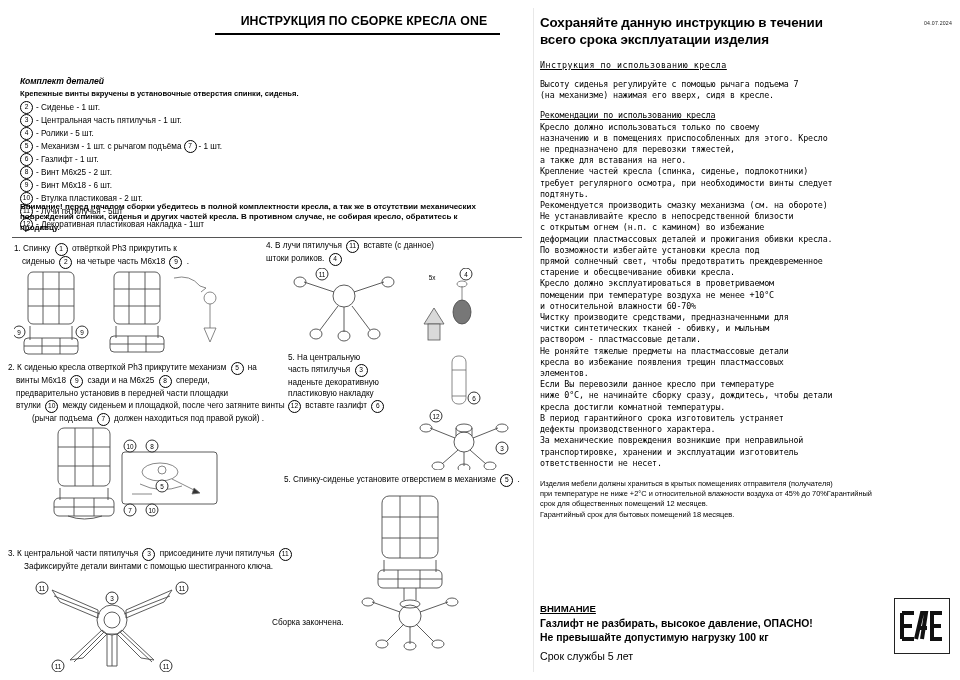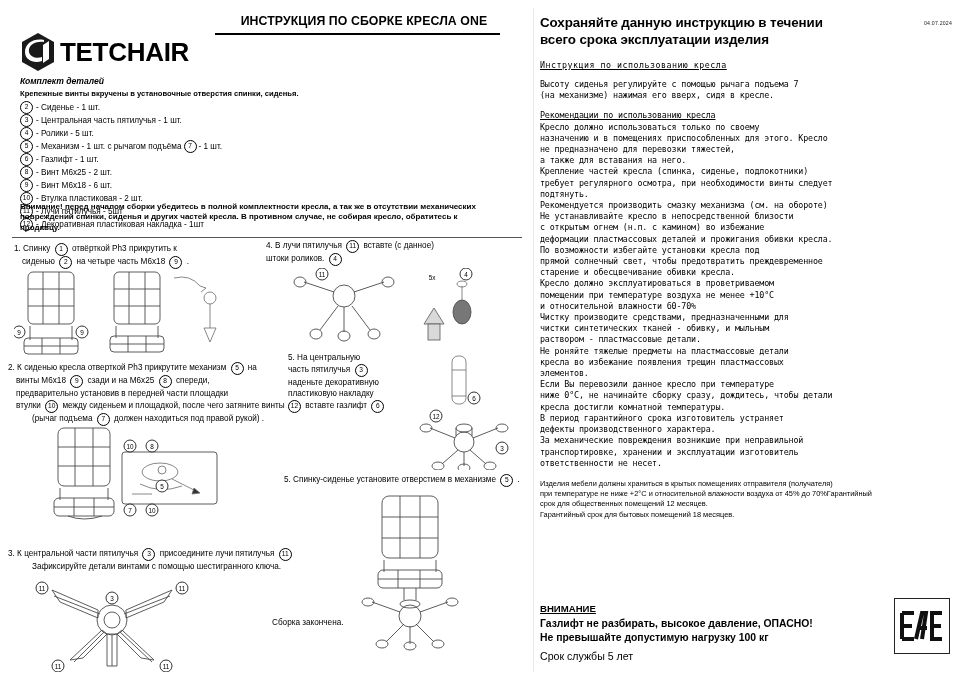--- a/index.html
+++ b/index.html
@@ -72,28 +72,20 @@
   .cir{fill:#fff;stroke:#000;stroke-width:0.8;}
 </style>
 </head>
 <body>
 
 <div class="page">
 
   <div class="doc-title">ИНСТРУКЦИЯ ПО СБОРКЕ КРЕСЛА ONE</div>
   <div class="title-rule"></div>
 
-  <div class="logo-wrap">
-    <svg class="logo-mark" viewBox="0 0 36 40">
-      <polygon points="18,1 34,10 34,30 18,39 2,30 2,10" fill="#1a1a1a"></polygon>
-      <path d="M24 10 C14 9, 8 14, 9 20 C10 25, 17 27, 22 25 L22 29 C14 32, 5 28, 5 20 C5 11, 14 6, 24 8 Z" fill="#fff"></path>
-      <path d="M23 13 L23 31 L29 27 L29 9 Z" fill="#fff"></path>
-    </svg>
-    <div class="logo-text">TETCHAIR</div>
-  </div>
 
   <div class="parts">
     <div class="parts-head">Комплект деталей</div>
     <div class="parts-note">Крепежные винты вкручены в установочные отверстия спинки, сиденья.</div>
     <div id="parts-rows">
         <div class="part-row">
           <span class="num">2</span>
           <span>- Сиденье - 1 шт.</span>
         </div>
         <div class="part-row">
@@ -242,21 +234,21 @@
       <text class="lblc" x="140" y="24.5" text-anchor="middle">8</text>
     <circle class="cir" cx="150" cy="62" r="6"></circle>
       <text class="lblc" x="150" y="64.5" text-anchor="middle">5</text>
   </svg>
 
   <div class="step" style="left:8px;top:548px;width:310px;">
     <span>3. К центральной части пятилучья</span>
     <span class="num inline">3</span>
     <span>присоедините лучи пятилучья</span>
     <span class="num inline">11</span><br>
-    <span style="margin-left:24px">Зафиксируйте детали винтами с помощью шестигранного ключа.</span>
+    <span style="margin-left:16px">Зафиксируйте детали винтами с помощью шестигранного ключа.</span>
   </div>
 
   <svg style="position:absolute;left:12px;top:572px;" width="200" height="100" viewBox="0 0 200 100">
     <g class="ln">
       <circle cx="100" cy="48" r="15"></circle>
       <circle cx="100" cy="48" r="8"></circle>
       <path d="M88 42 L42 24 M112 42 L158 24 M92 60 L62 90 M108 60 L140 90 M100 63 L100 94"></path>
       <path d="M86 38 L40 18 l8 12 l38 16 z"></path>
       <path d="M114 38 L160 18 l-8 12 l-38 16 z"></path>
       <path d="M90 58 L58 88 l13 -2 l24 -24 z"></path>

